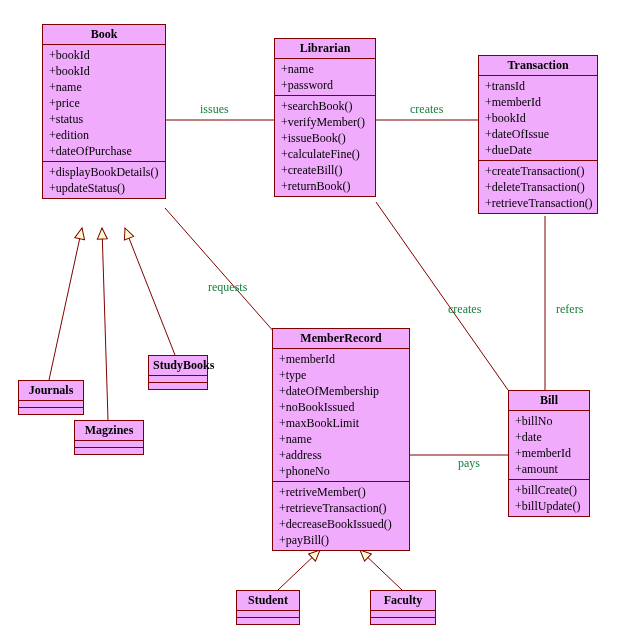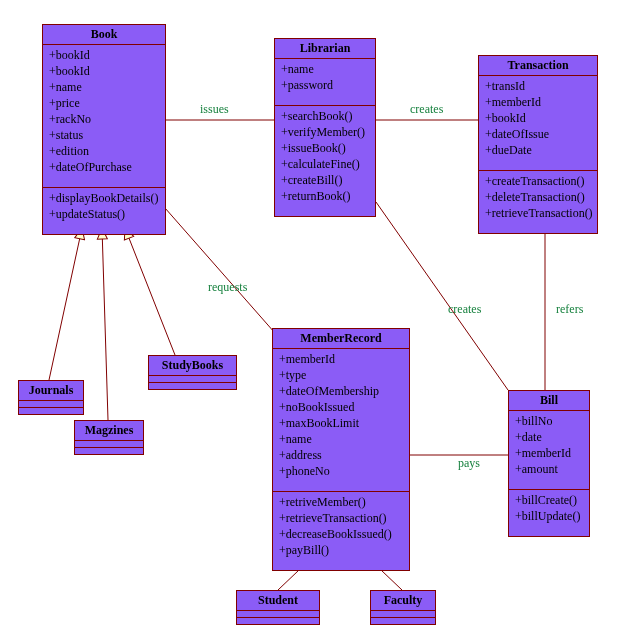--- a/index.html
+++ b/index.html
@@ -13,33 +13,33 @@
     position: relative;
   }
   svg.connectors {
     position: absolute;
     left: 0; top: 0;
     width: 624px; height: 641px;
     pointer-events: none;
   }
   .class-box {
     position: absolute;
-    background: #8b5cf6;
+    background: #f0abfc;
     border: 1px solid #800000;
     box-sizing: border-box;
   }
   .class-title {
     text-align: center;
     font-weight: bold;
     padding: 2px 4px;
     border-bottom: 1px solid #800000;
   }
   .class-section {
     border-bottom: 1px solid #800000;
-    padding: 2px 4px 12px 6px;
+    padding: 2px 4px 2px 6px;
   }
   .class-section:last-child { border-bottom: none; }
   .class-section.thin { padding: 1px 4px; min-height: 4px; }
   .row { line-height: 16px; white-space: nowrap; }
   .assoc-label {
     position: absolute;
     font-size: 12px;
     color: #15803d;
     background: transparent;
     white-space: nowrap;
@@ -83,21 +83,20 @@
 <div class="assoc-label" style="left:556px; top:302px;">refers</div>
 <div class="assoc-label" style="left:458px; top:456px;">pays</div>
 
 <div class="class-box" style="left:42px; top:24px; width:124px;">
   <div class="class-title">Book</div>
   <div class="class-section">
     <div class="row">+bookId</div>
     <div class="row">+bookId</div>
     <div class="row">+name</div>
     <div class="row">+price</div>
-    <div class="row">+rackNo</div>
     <div class="row">+status</div>
     <div class="row">+edition</div>
     <div class="row">+dateOfPurchase</div>
   </div>
   <div class="class-section">
     <div class="row">+displayBookDetails()</div>
     <div class="row">+updateStatus()</div>
   </div>
 </div>
 
@@ -138,21 +137,21 @@
   <div class="class-section thin"></div>
   <div class="class-section thin"></div>
 </div>
 
 <div class="class-box" style="left:74px; top:420px; width:70px;">
   <div class="class-title">Magzines</div>
   <div class="class-section thin"></div>
   <div class="class-section thin"></div>
 </div>
 
-<div class="class-box" style="left:148px; top:355px; width:89px;">
+<div class="class-box" style="left:148px; top:355px; width:60px;">
   <div class="class-title">StudyBooks</div>
   <div class="class-section thin"></div>
   <div class="class-section thin"></div>
 </div>
 
 <div class="class-box" style="left:272px; top:328px; width:138px;">
   <div class="class-title">MemberRecord</div>
   <div class="class-section">
     <div class="row">+memberId</div>
     <div class="row">+type</div>
@@ -178,21 +177,21 @@
     <div class="row">+date</div>
     <div class="row">+memberId</div>
     <div class="row">+amount</div>
   </div>
   <div class="class-section">
     <div class="row">+billCreate()</div>
     <div class="row">+billUpdate()</div>
   </div>
 </div>
 
-<div class="class-box" style="left:236px; top:590px; width:84px;">
+<div class="class-box" style="left:236px; top:590px; width:64px;">
   <div class="class-title">Student</div>
   <div class="class-section thin"></div>
   <div class="class-section thin"></div>
 </div>
 
 <div class="class-box" style="left:370px; top:590px; width:66px;">
   <div class="class-title">Faculty</div>
   <div class="class-section thin"></div>
   <div class="class-section thin"></div>
 </div>

